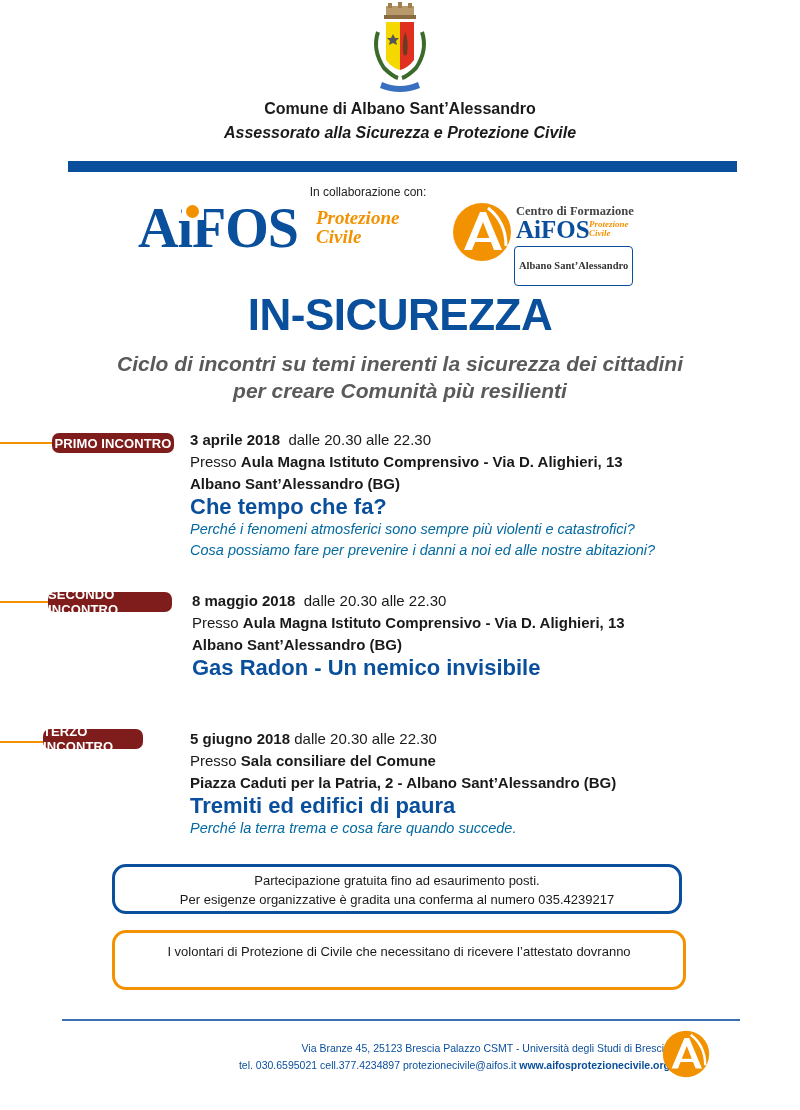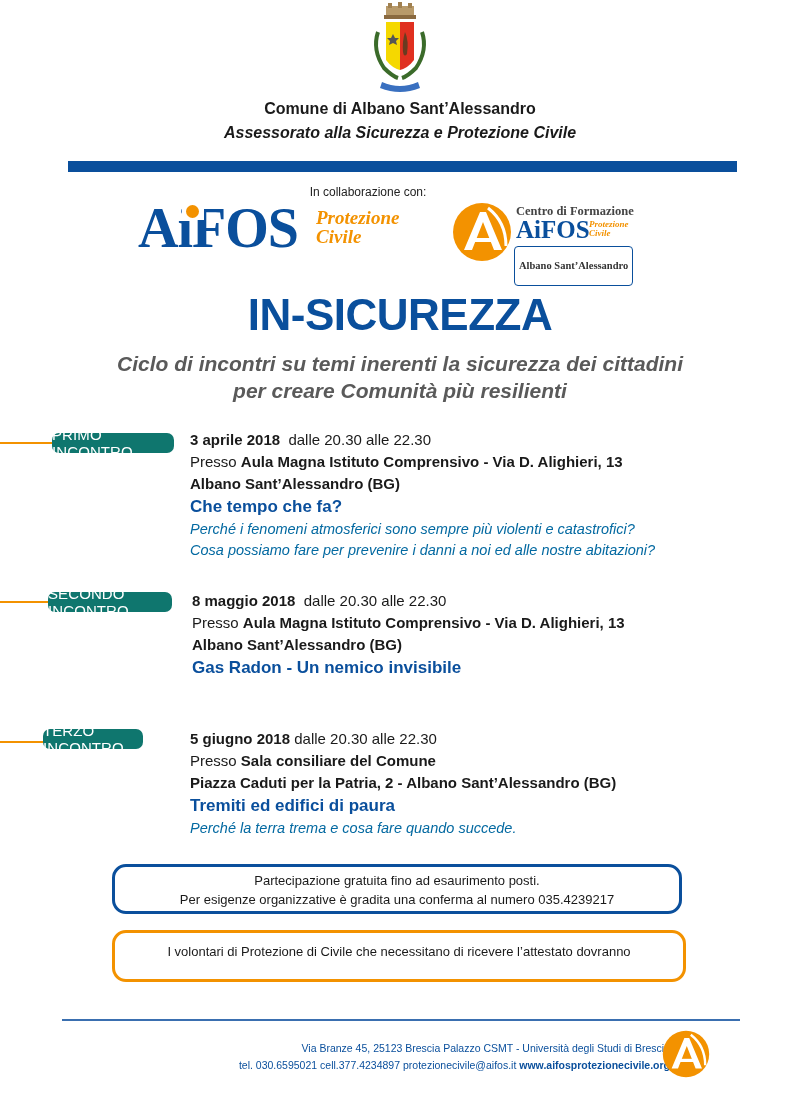--- a/index.html
+++ b/index.html
@@ -32,30 +32,30 @@
   .aif2word { position:absolute; left:64px; top:16px; font-family:"Liberation Serif", serif; font-weight:bold; font-size:25px; line-height:28px; color:#0a4f9c; }
   .aif2pc { position:absolute; left:137px; top:20px; font-family:"Liberation Serif", serif; font-style:italic; font-weight:bold; font-size:9px; line-height:9px; color:#f39200; }
   .aif2box { position:absolute; left:62px; top:46px; padding:12px 4px; border:1.3px solid #0a4f9c; border-radius:4px;
              font-family:"Liberation Serif", serif; font-weight:bold; font-size:10.5px; line-height:14px; color:#333; white-space:nowrap; }
 
   .main-title { left:0; width:800px; top:290px; text-align:center; font-size:44px; font-weight:bold; color:#0a4f9c; letter-spacing:-0.5px; }
   .subtitle { left:0; width:800px; top:350px; text-align:center; font-size:21px; font-style:italic; font-weight:bold; color:#5a5a5a; line-height:27px; }
 
   
   .ev-line { position:absolute; left:0; height:2px; background:#f39200; }
-  .ev-pill { position:absolute; height:20px; border-radius:7px; background:#0f766e; color:#fff; font-size:15px; font-weight:normal;
+  .ev-pill { position:absolute; height:20px; border-radius:7px; background:#7f1d1d; color:#fff; font-size:13px; font-weight:bold;
              display:flex; align-items:center; justify-content:center; letter-spacing:0.1px; }
   .ev-text { position:absolute; left:190px; font-size:15px; line-height:22px; color:#1a1a1a; white-space:nowrap; }
   .ev-text b { font-weight:bold; }
-  .ev-topic { color:#0a4f9c; font-weight:bold; font-size:17px; line-height:24px; }
+  .ev-topic { color:#0a4f9c; font-weight:bold; font-size:22px; line-height:24px; }
   .ev-desc { color:#0369a1; font-style:italic; font-size:14.5px; line-height:21px; }
 
   .box1 { left:112px; top:864px; width:570px; height:50px; border:3px solid #0a4f9c; border-radius:14px;
           text-align:center; font-size:13px; line-height:19px; padding-top:4px; box-sizing:border-box; }
-  .box2 { left:112px; top:930px; width:574px; height:52px; border:3px solid #f39200; border-radius:14px;
+  .box2 { left:112px; top:930px; width:574px; height:60px; border:3px solid #f39200; border-radius:14px;
           text-align:center; font-size:13px; line-height:20px; padding-top:9px; box-sizing:border-box; }
 
   .footline { left:62px; top:1019px; width:678px; height:2px; background:#3a6fb0; }
   .foot1 { left:240px; width:430px; top:1042px; text-align:right; font-size:10.5px; color:#0a4f9c; }
   .foot2 { left:200px; width:470px; top:1059px; text-align:right; font-size:10.5px; color:#0a4f9c; white-space:nowrap; }
   .foot2 b { font-weight:bold; }
   .foot-logo { left:662px; top:1030px; width:48px; height:48px; }
 </style>
 </head>
 <body>

